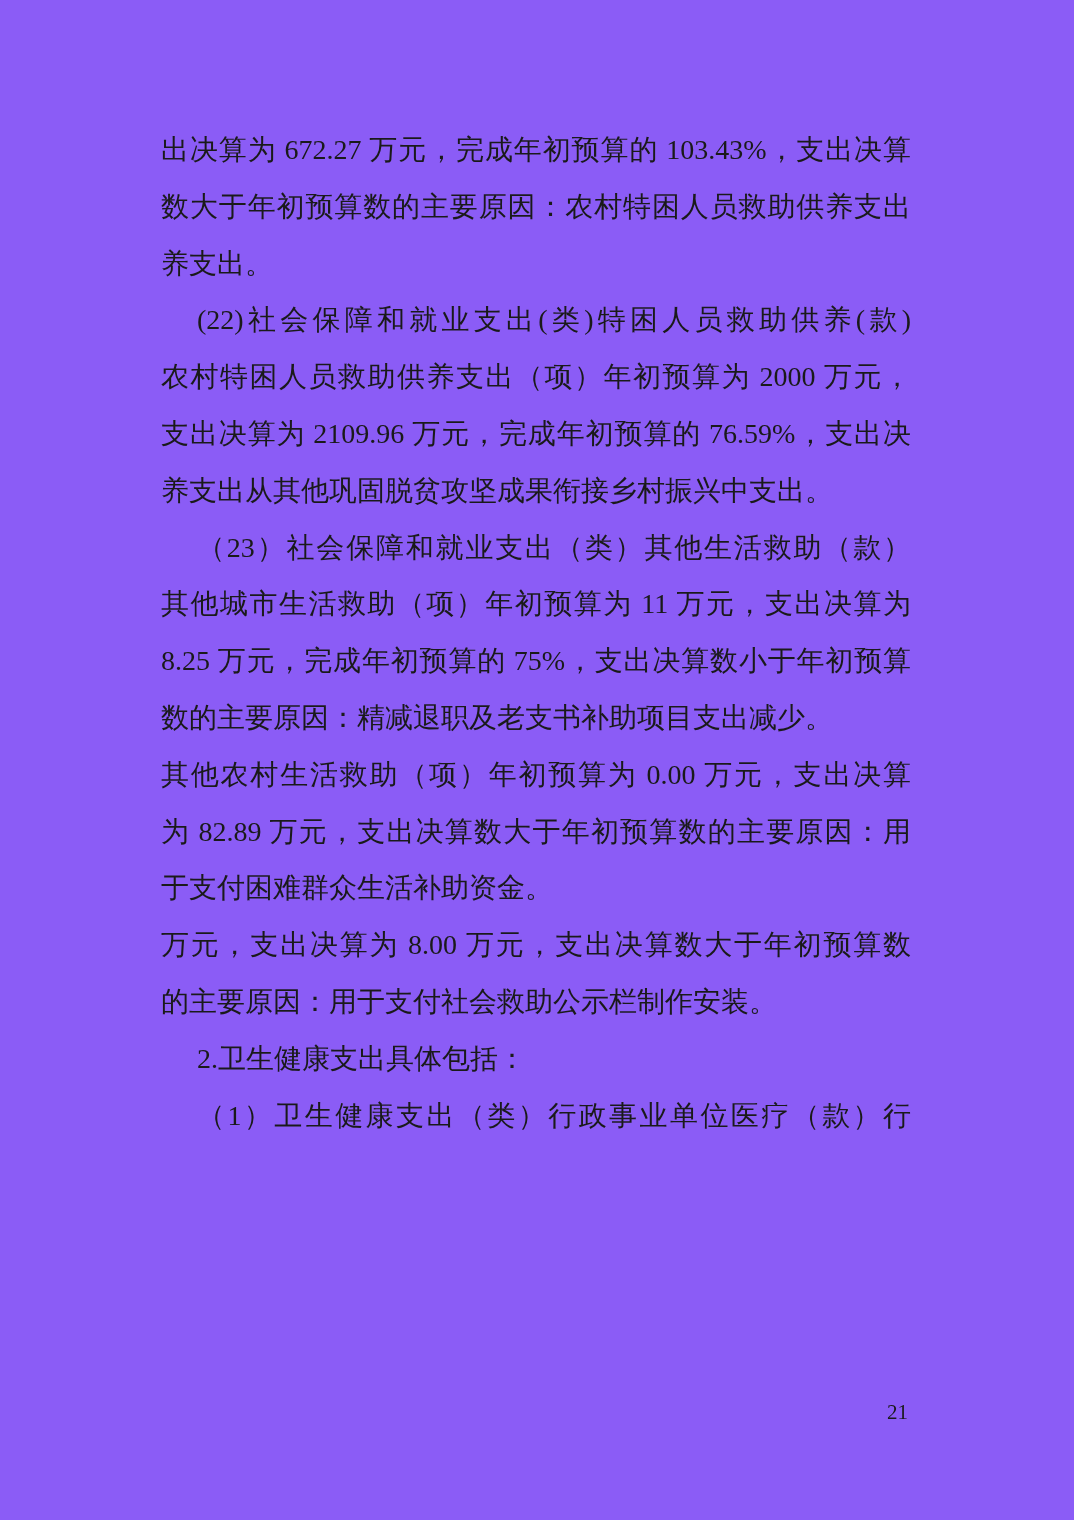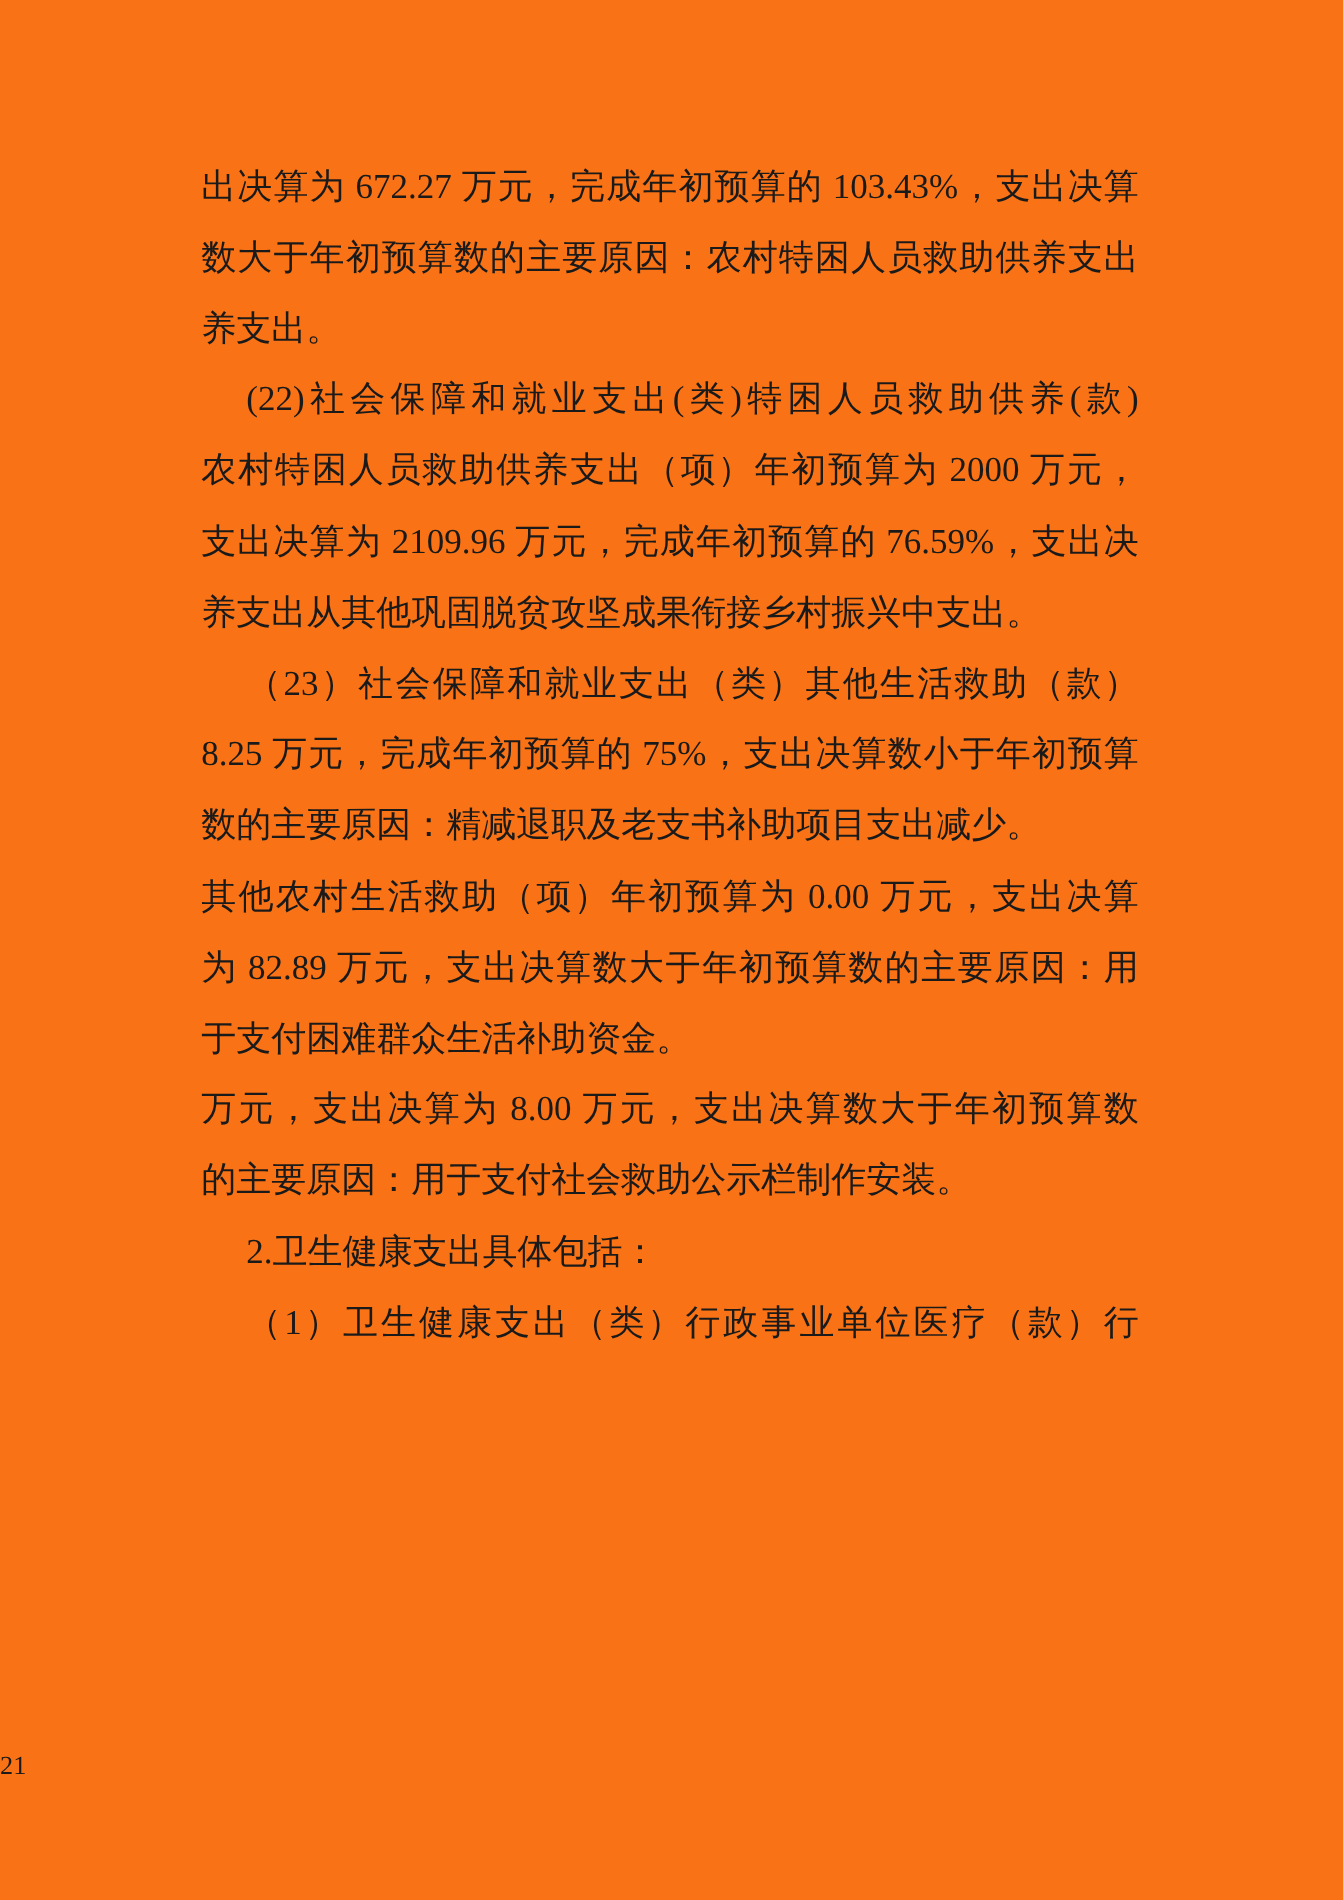--- a/index.html
+++ b/index.html
@@ -10,21 +10,21 @@
     overflow: hidden;
   }
   body {
     background: #ffffff;
     font-family: "Liberation Serif", "DejaVu Serif", serif;
   }
   .page {
     position: relative;
     width: 1074px;
     height: 1520px;
-    background: #f97316;
+    background: #8b5cf6;
   }
   .content {
     position: absolute;
     left: 161px;
     top: 122px;
     width: 750px;
   }
   .text-line {
     height: 56.8px;
     line-height: 56.8px;
@@ -40,39 +40,40 @@
     text-justify: inter-character;
   }
   .text-line.indent {
     text-indent: 36px;
   }
   .page-number {
     position: absolute;
     left: 0;
     top: 1400px;
     width: 908px;
-    text-align: left;
+    text-align: right;
     font-size: 21px;
     color: #1a1a1a;
     font-family: "Liberation Serif", "DejaVu Serif", serif;
   }
 </style>
 </head>
 <body>
 
 <div class="page">
   <div class="content" id="document-body">
       <div class="text-line justify">出决算为 672.27 万元，完成年初预算的 103.43%，支出决算</div>
       <div class="text-line justify">数大于年初预算数的主要原因：农村特困人员救助供养支出</div>
       <div class="text-line">养支出。</div>
       <div class="text-line justify indent">(22)社会保障和就业支出(类)特困人员救助供养(款)</div>
       <div class="text-line justify">农村特困人员救助供养支出（项）年初预算为 2000 万元，</div>
       <div class="text-line justify">支出决算为 2109.96 万元，完成年初预算的 76.59%，支出决</div>
       <div class="text-line">养支出从其他巩固脱贫攻坚成果衔接乡村振兴中支出。</div>
       <div class="text-line justify indent">（23）社会保障和就业支出（类）其他生活救助（款）</div>
+      <div class="text-line justify">其他城市生活救助（项）年初预算为 11 万元，支出决算为</div>
       <div class="text-line justify">8.25 万元，完成年初预算的 75%，支出决算数小于年初预算</div>
       <div class="text-line">数的主要原因：精减退职及老支书补助项目支出减少。</div>
       <div class="text-line justify">其他农村生活救助（项）年初预算为 0.00 万元，支出决算</div>
       <div class="text-line justify">为 82.89 万元，支出决算数大于年初预算数的主要原因：用</div>
       <div class="text-line">于支付困难群众生活补助资金。</div>
       <div class="text-line justify">万元，支出决算为 8.00 万元，支出决算数大于年初预算数</div>
       <div class="text-line">的主要原因：用于支付社会救助公示栏制作安装。</div>
       <div class="text-line indent">2.卫生健康支出具体包括：</div>
       <div class="text-line justify indent">（1）卫生健康支出（类）行政事业单位医疗（款）行</div>
     </div>

